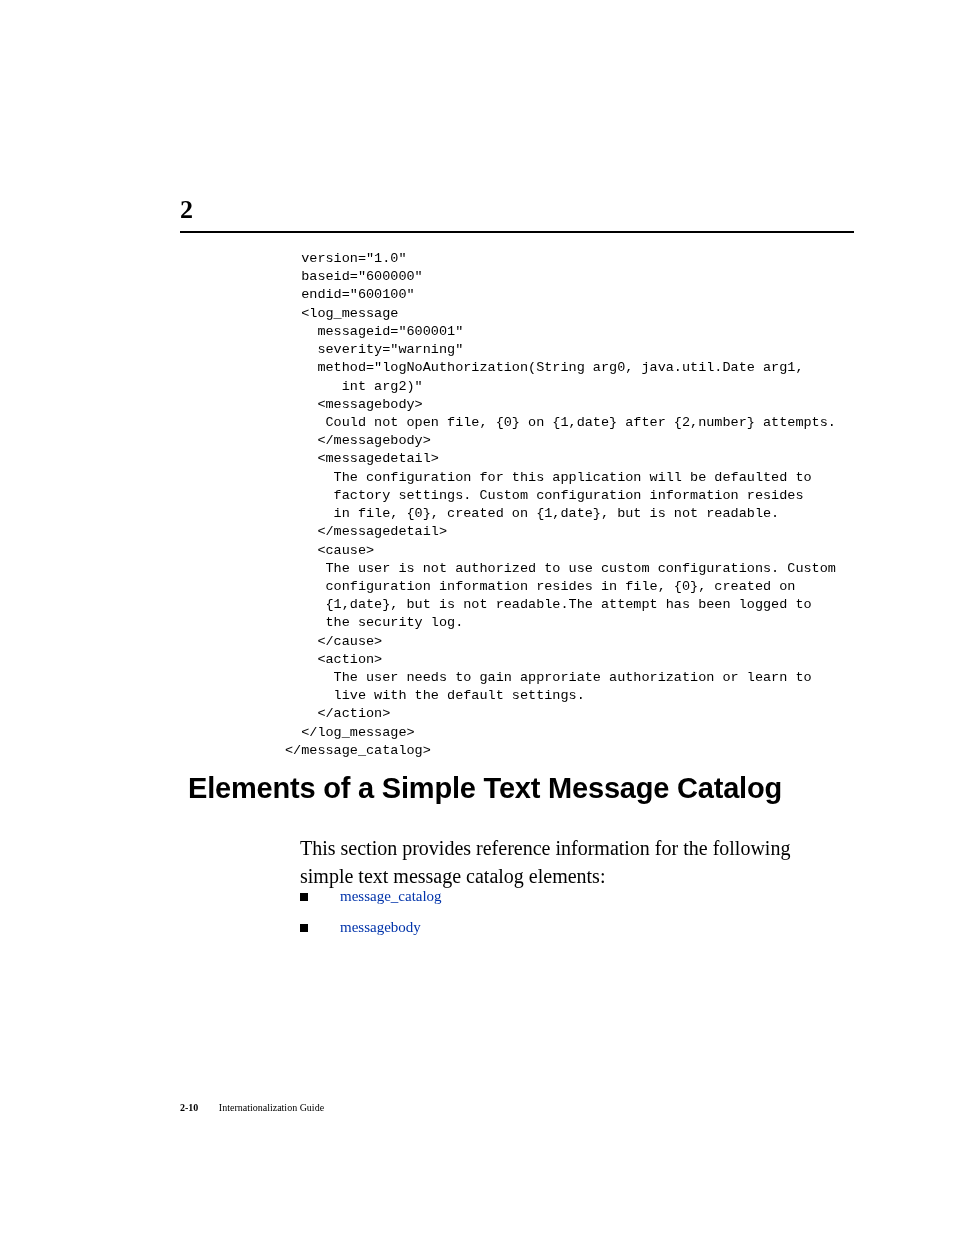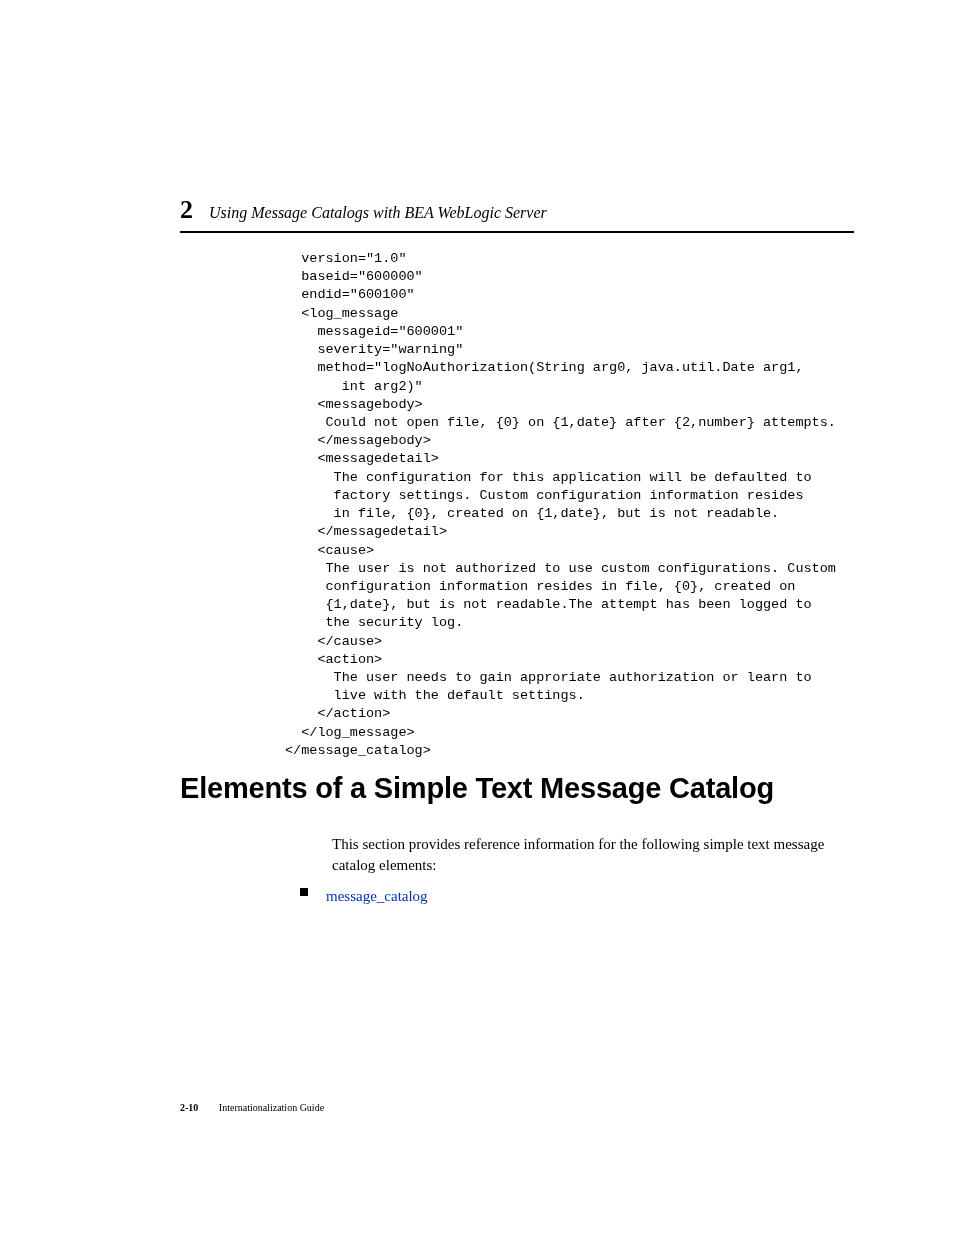--- a/index.html
+++ b/index.html
@@ -45,46 +45,45 @@
     left: 285px;
     right: 100px;
     font-family: 'Courier New', Courier, monospace;
     font-size: 13.5px;
     line-height: 1.35;
     white-space: pre;
   }
   .section-heading {
     position: absolute;
     top: 772px;
-    left: 180px;
+    left: 188px;
     font-family: Arial, Helvetica, sans-serif;
     font-weight: 800;
     font-size: 29px;
     letter-spacing: -0.2px;
   }
   .section-intro {
     position: absolute;
     top: 834px;
     left: 300px;
     right: 110px;
     font-family: Georgia, 'Times New Roman', serif;
-    font-size: 15px;
+    font-size: 20px;
     line-height: 1.4;
-    margin-left: 32px;
   }
   .bullet-list {
     position: absolute;
     top: 888px;
     left: 300px;
     right: 110px;
   }
   .bullet-item {
     display: flex;
-    align-items: flex-start;
-    gap: 18px;
+    align-items: center;
+    gap: 32px;
     margin-bottom: 14px;
   }
   .square-bullet {
     width: 8px;
     height: 8px;
     background: #000;
     flex-shrink: 0;
   }
   .link {
     color: #0033aa;
@@ -103,21 +102,20 @@
     font-weight: bold;
     margin-right: 18px;
   }
 </style>
 </head>
 <body>
 
 <div class="header">
   <div class="header-row">
     <span class="chapter-num">2</span>
-    <span class="chapter-title">Using Message Catalogs with BEA WebLogic Server</span>
   </div>
   <hr class="header-rule">
 </div>
 
 <div class="code-block">  version="1.0"
   baseid="600000"
   endid="600100"
   &lt;log_message
     messageid="600001"
     severity="warning"
@@ -146,18 +144,22 @@
 
 <div class="section-heading">Elements of a Simple Text Message Catalog</div>
 
 <div class="section-intro">This section provides reference information for the following simple text message catalog elements:</div>
 
 <div class="bullet-list">
   <div class="bullet-item">
     <div class="square-bullet"></div>
     <a href="#" class="link">message_catalog</a>
   </div>
+  <div class="bullet-item">
+    <div class="square-bullet"></div>
+    <a href="#" class="link">messagebody</a>
+  </div>
 </div>
 
 <div class="footer">
   <span class="footer-page">2-10</span>
   <span>Internationalization Guide</span>
 </div>
 
 </body></html>

